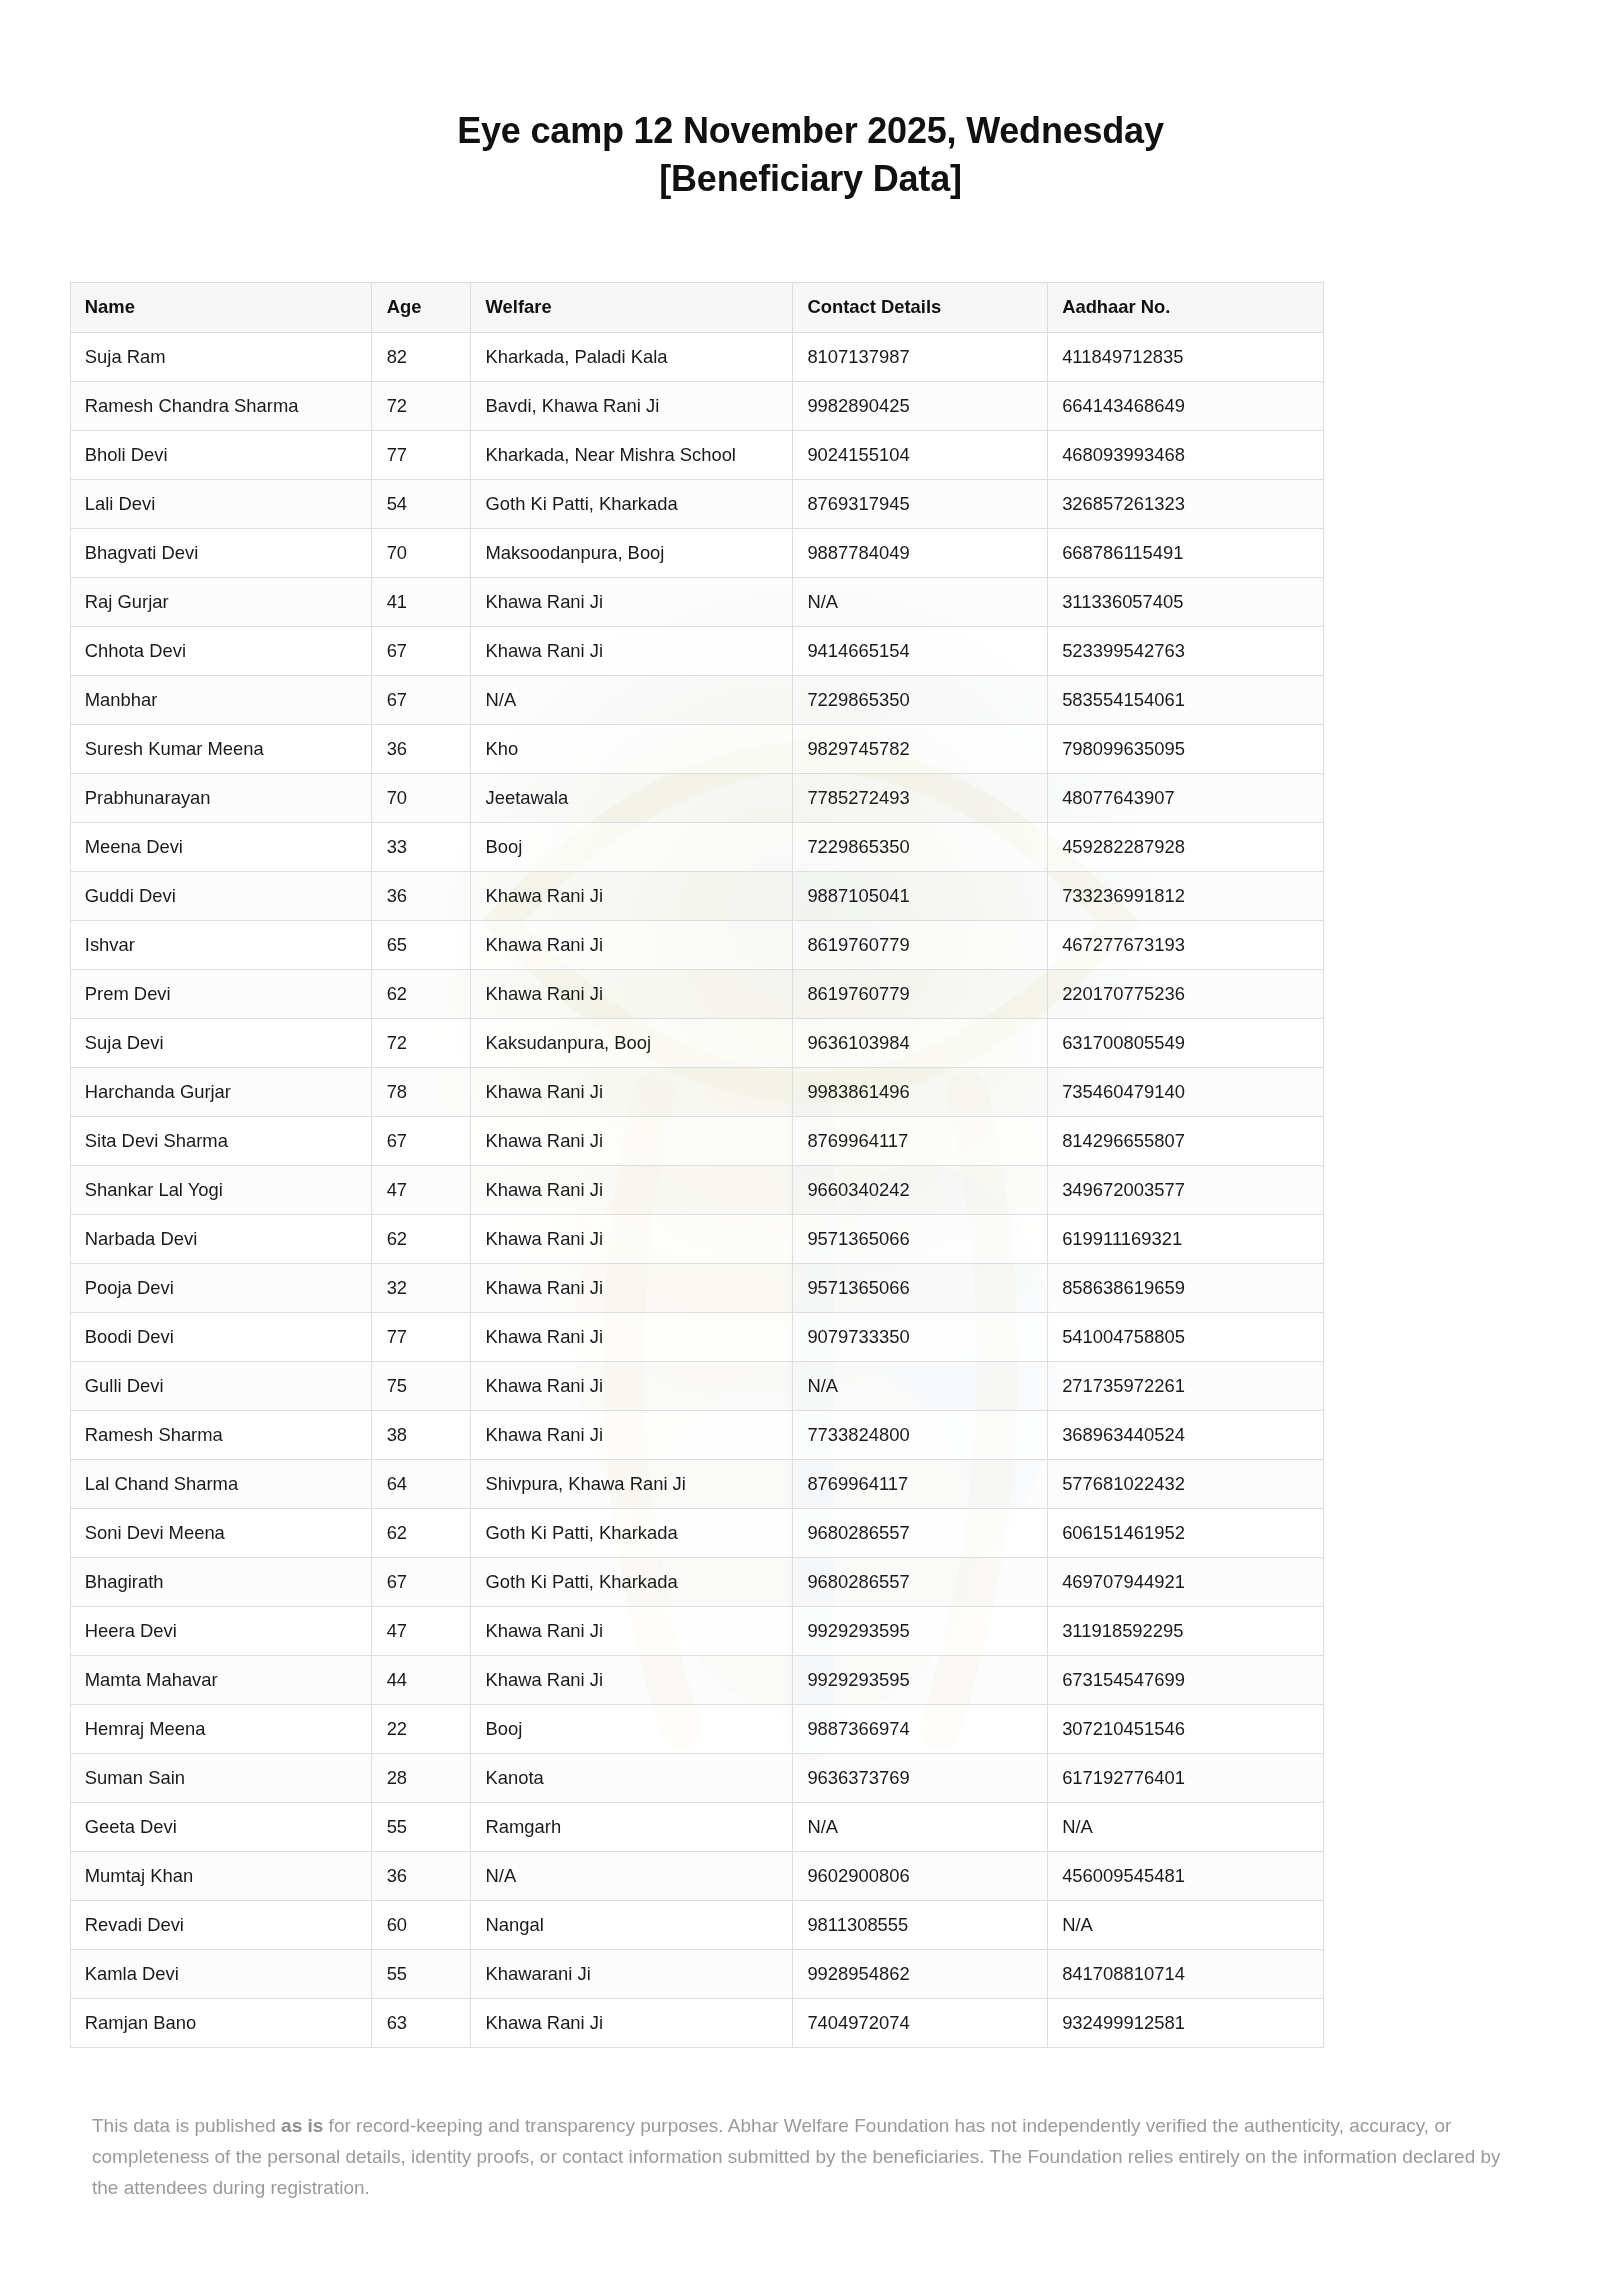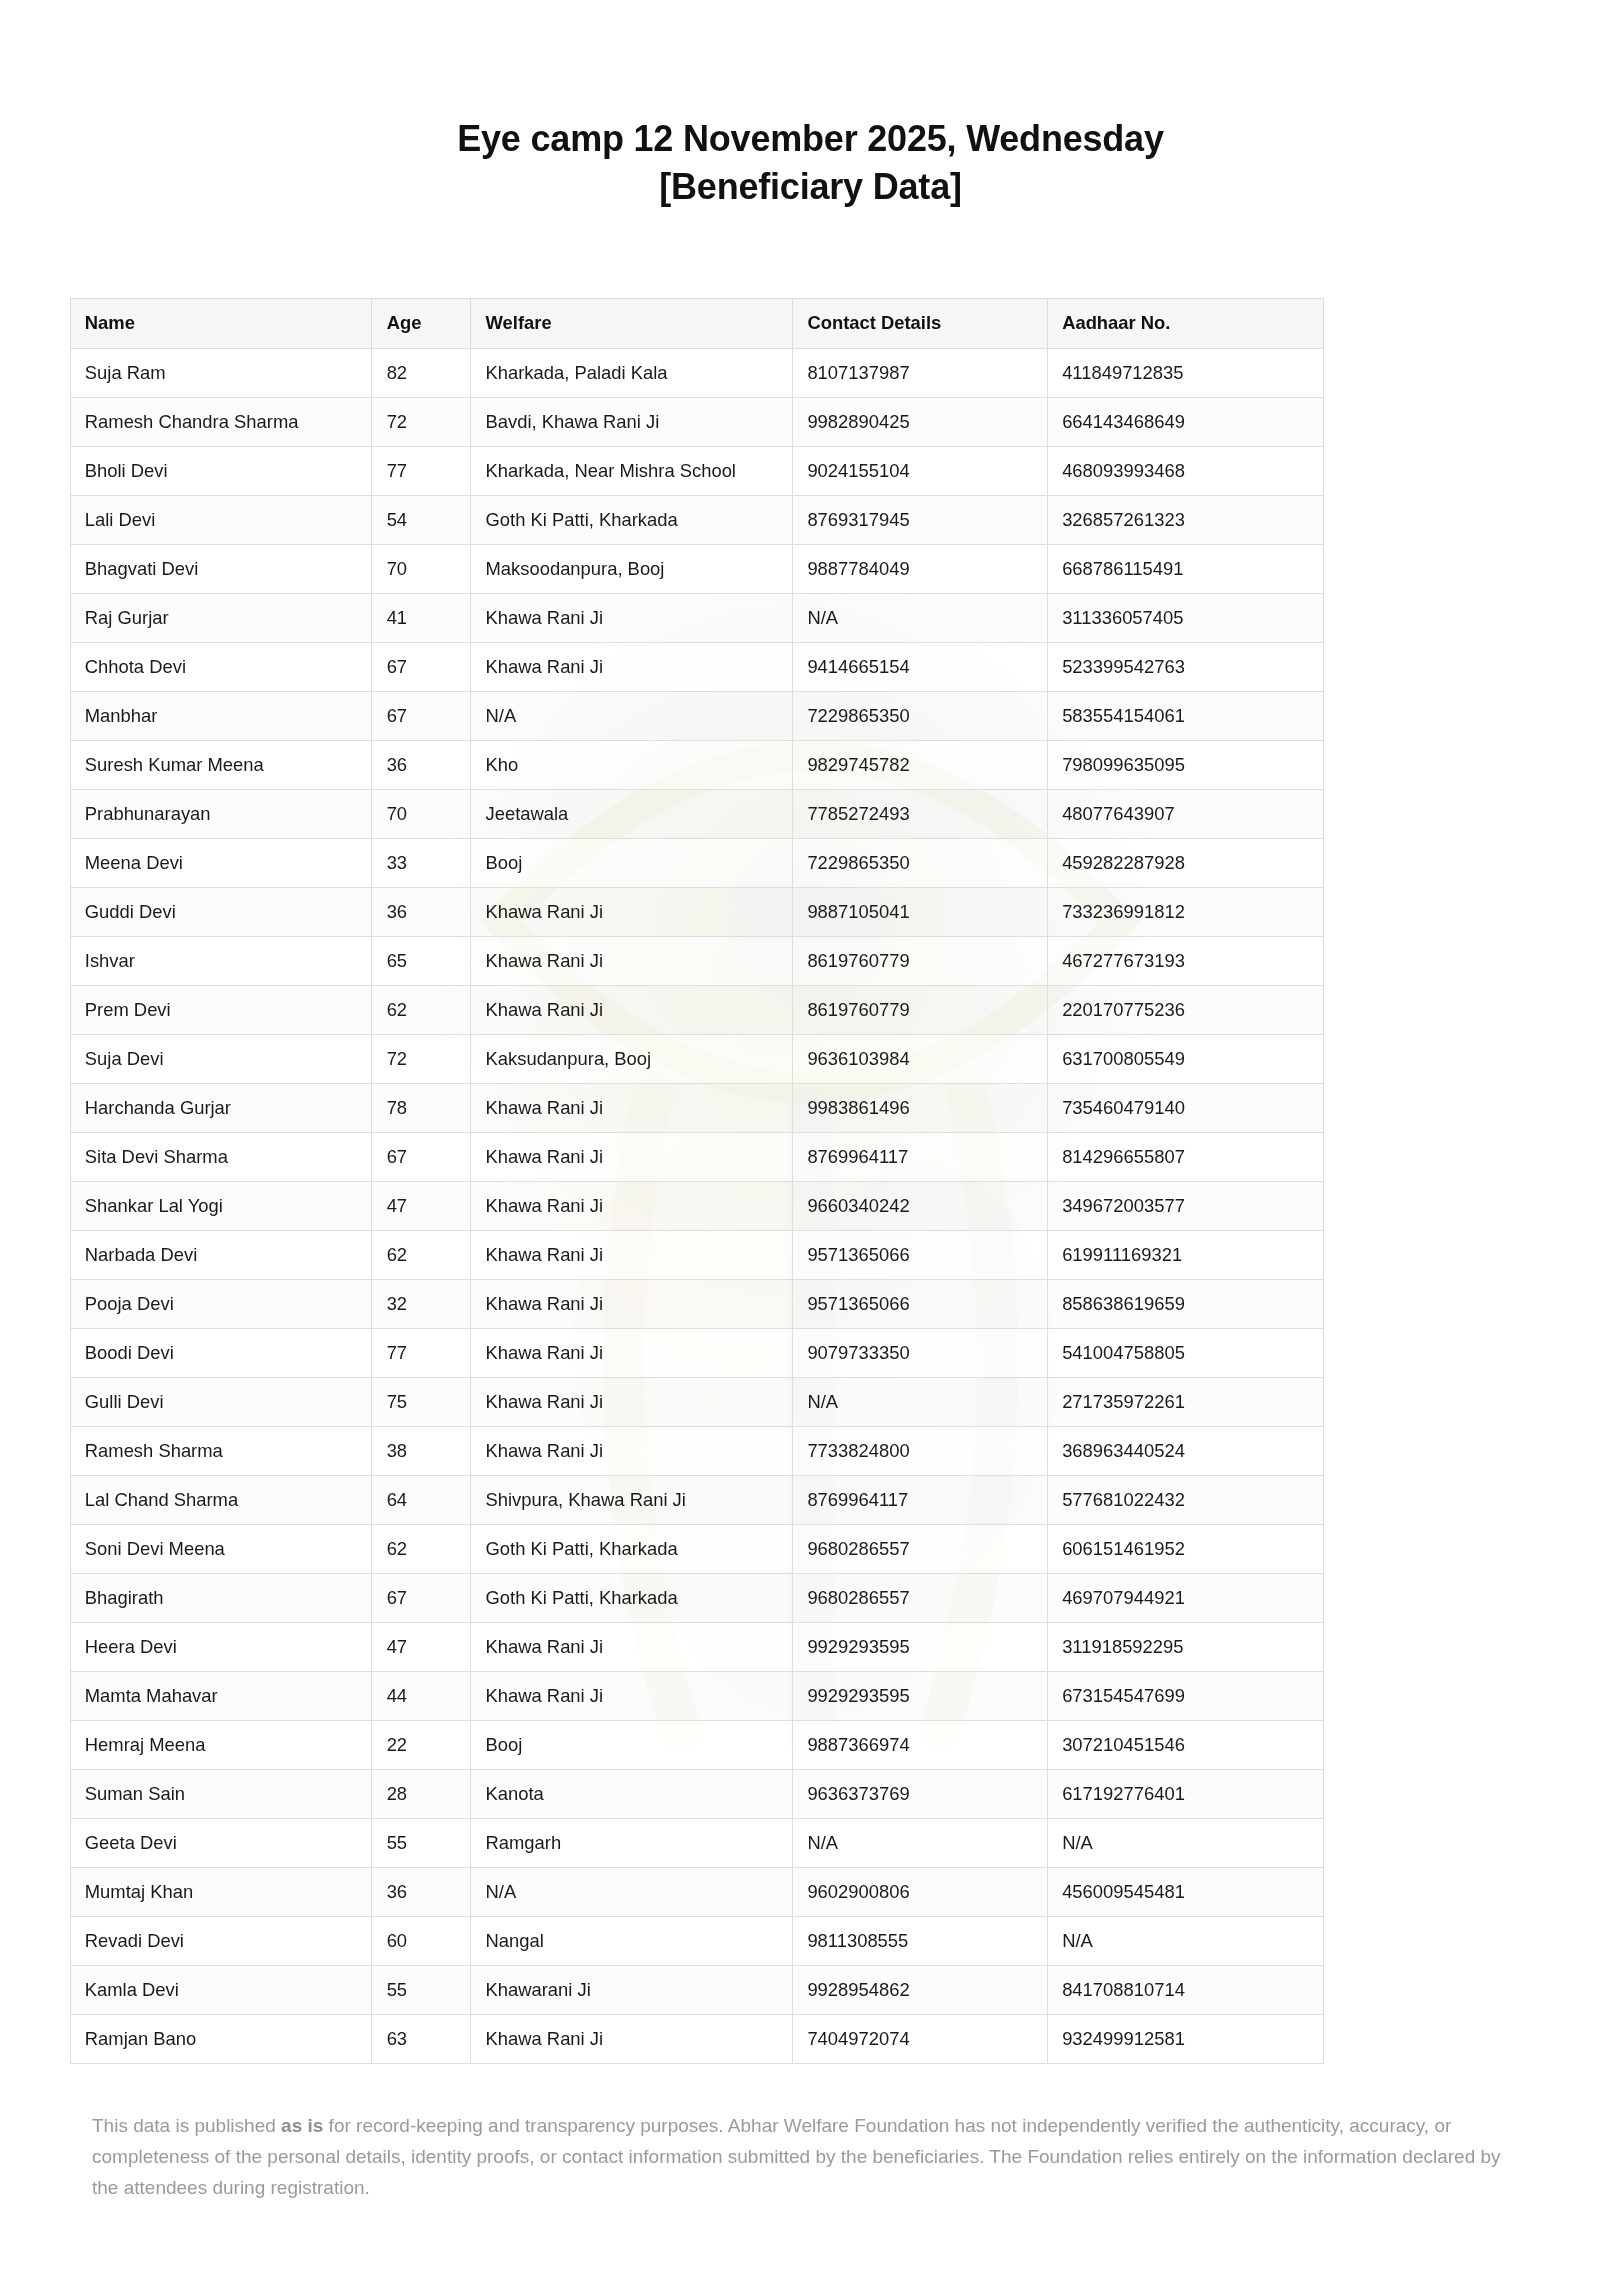--- a/index.html
+++ b/index.html
@@ -34,29 +34,29 @@
     z-index: 2;
     padding: 0;
   }
 
   #doc-title {
     text-align: center;
     font-size: 36px;
     font-weight: bold;
     line-height: 1.33;
     color: #111111;
-    margin: 8px;
+    margin: 0;
     padding-top: 107px;
     letter-spacing: -0.2px;
   }
   #doc-title .line2 { display: block; }
 
   
   #table-wrap {
-    margin: 12px auto;
+    margin: 4px auto;
     padding-top: 75px;
     width: 1482px;
   }
 
   table#beneficiary-table {
     width: 1254px;
     border-collapse: collapse;
     font-size: 18.4px;
     background: transparent;
   }

